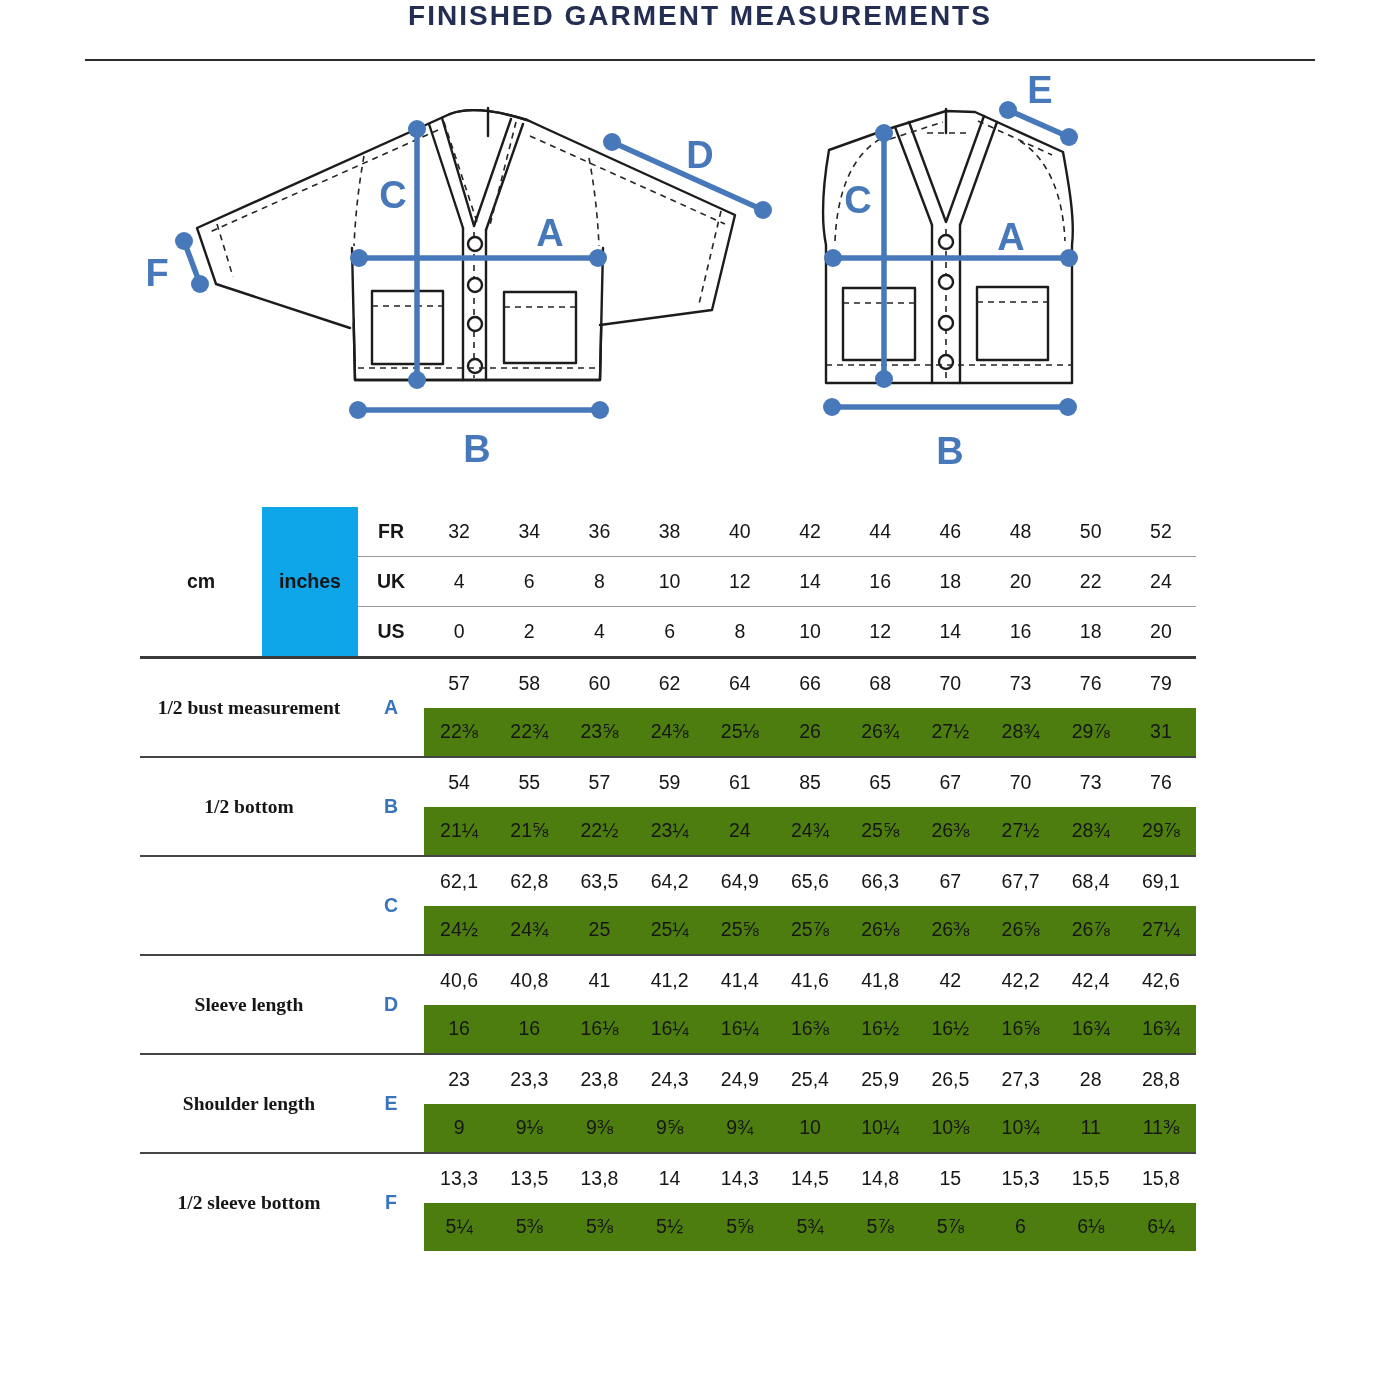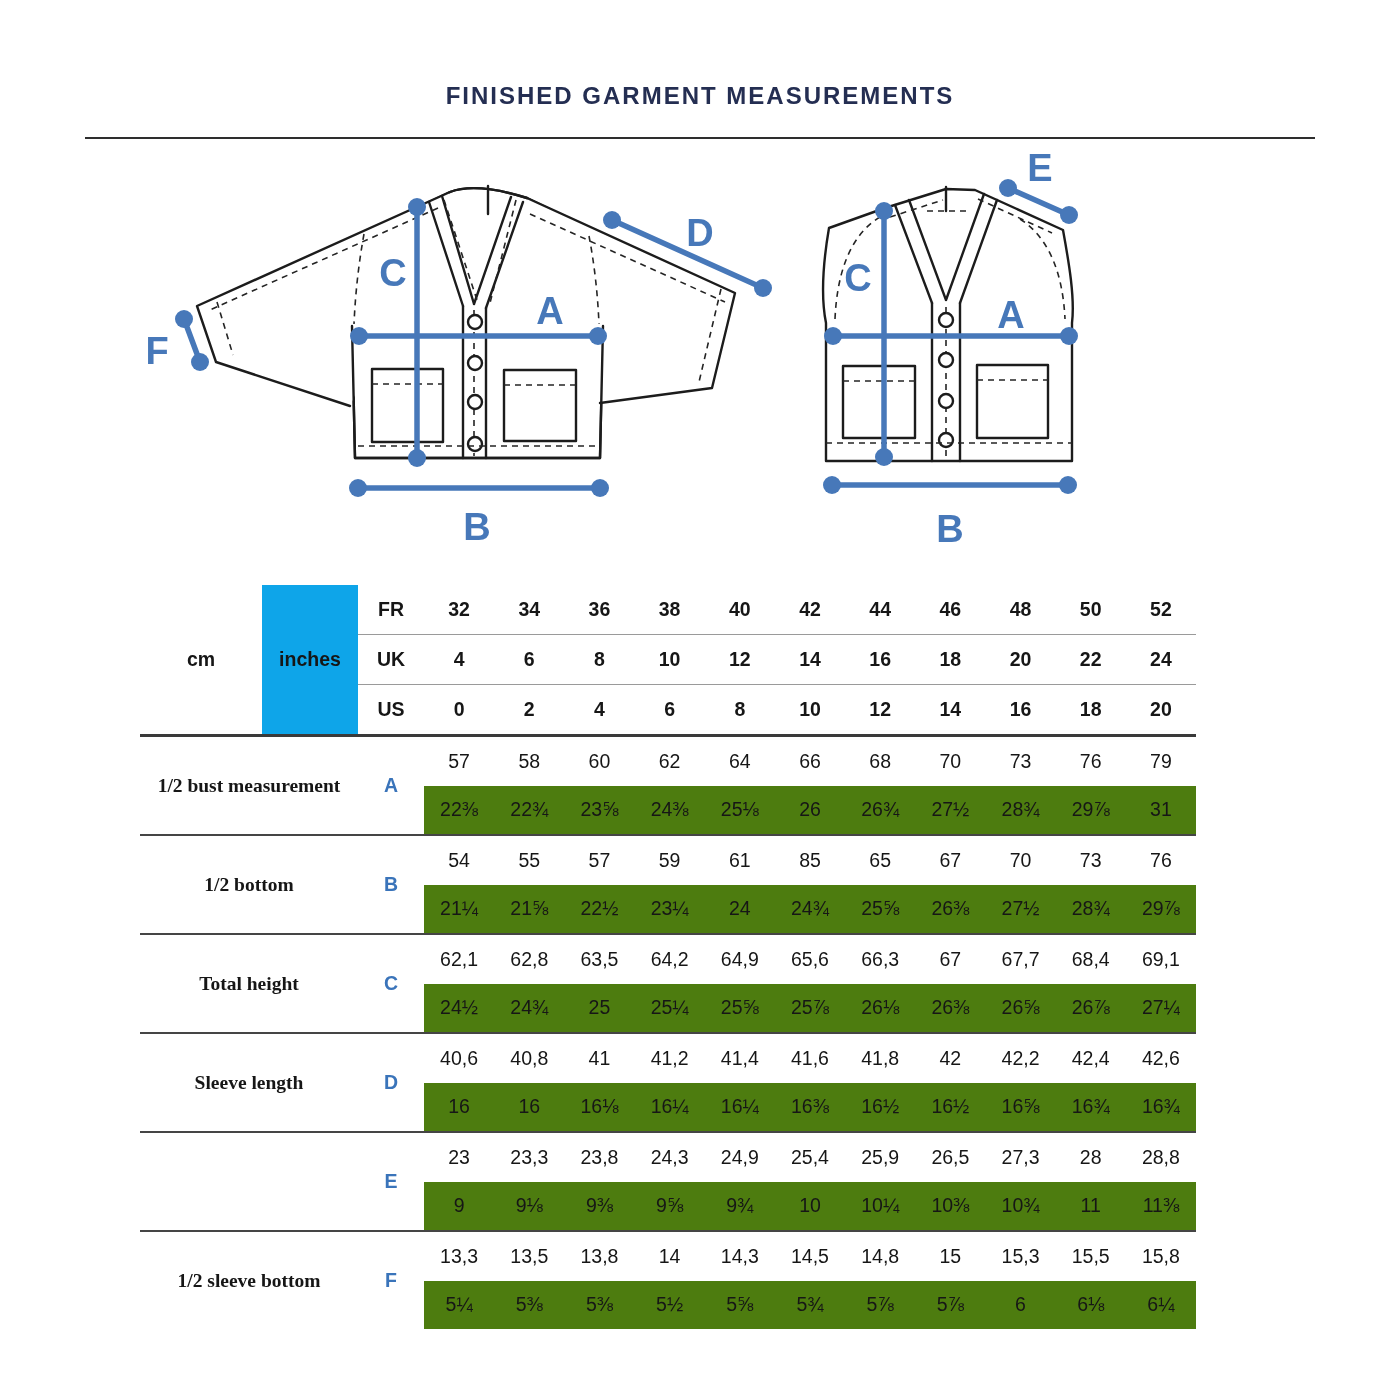--- a/index.html
+++ b/index.html
@@ -3,22 +3,22 @@
 <meta charset="utf-8">
 <style>
   html,body { margin:0; padding:0; background:#ffffff; }
   .page {
     position:relative; width:1400px; height:1400px; margin:0 auto;
     font-family:"Liberation Sans","DejaVu Sans",sans-serif; color:#161616;
     overflow:hidden; background:#ffffff;
   }
   
   .page-title {
-    margin:0; padding-top:82px; text-align:center;
-    font-size:24px; font-weight:bold; letter-spacing:2px; color:#242e52;
+    margin:0; text-align:center;
+    font-size:28px; font-weight:bold; letter-spacing:2px; color:#242e52;
   }
   .title-rule { margin:27px 85px 0 85px; border-top:2px solid #2e2e2e; height:0; }
 
   
   .diagrams { position:relative; height:442px; }
   .diagrams svg { position:absolute; }
   .svg-cardigan { left:100px; top:19px; }
   .svg-vest    { left:780px; top:14px; }
   .garment { stroke:#1c1c1c; stroke-width:2.4; fill:none; stroke-linejoin:round; stroke-linecap:round; }
   .garment-fill { stroke:#1c1c1c; stroke-width:2.4; fill:#ffffff; stroke-linejoin:round; stroke-linecap:round; }
@@ -34,21 +34,21 @@
     display:grid; grid-template-columns:122px 96px 1fr;
     border-bottom:3px solid #3a3a3a;
   }
   .hdr .unit-cm   { grid-column:1; grid-row:1/4; display:flex; align-items:center; justify-content:center; font-weight:bold; }
   .hdr .unit-inch { grid-column:2; grid-row:1/4; display:flex; align-items:center; justify-content:center; font-weight:bold; background:#0ea5e9; }
   .srow { grid-column:3; display:grid; grid-template-columns:66px 1fr; height:49px; align-items:center; }
   .srow.mid { border-bottom:1.5px solid #9a9a9a; }
   .srow .sys { text-align:center; font-weight:bold; }
   .vals { display:grid; grid-template-columns:repeat(11,1fr); align-items:center; height:100%; }
   .vals span { text-align:center; }
-  .srow .vals span { font-weight:bold; }
+  .srow .vals span { font-weight:normal; }
 
   .mrow {
     display:grid; grid-template-columns:218px 66px 1fr; grid-template-rows:48.5px 48.5px;
   }
   .mrow + .mrow { border-top:2px solid #454545; }
   .mrow .lbl { grid-column:1; grid-row:1/3; display:flex; align-items:center; justify-content:center;
                text-align:center; font-weight:bold; line-height:1.2; padding:0 14px;font-family:Liberation Serif, serif; }
   .mrow .ltr { grid-column:2; grid-row:1/3; display:flex; align-items:center; justify-content:center;
                font-weight:bold; color:#3a74ba; }
   .mrow .vals.cm   { grid-column:3; grid-row:1; }
@@ -280,21 +280,20 @@
           <span>24¾</span>
           <span>25⅝</span>
           <span>26⅜</span>
           <span>27½</span>
           <span>28¾</span>
           <span>29⅞</span>
         </div>
     </div>
 
     <div class="mrow">
-      <div class="lbl">Total height</div>
       <div class="ltr">C</div>
       <div class="vals cm">
           <span>62,1</span>
           <span>62,8</span>
           <span>63,5</span>
           <span>64,2</span>
           <span>64,9</span>
           <span>65,6</span>
           <span>66,3</span>
           <span>67</span>
@@ -342,20 +341,21 @@
           <span>16⅜</span>
           <span>16½</span>
           <span>16½</span>
           <span>16⅝</span>
           <span>16¾</span>
           <span>16¾</span>
         </div>
     </div>
 
     <div class="mrow">
+      <div class="lbl">Shoulder length</div>
       <div class="ltr">E</div>
       <div class="vals cm">
           <span>23</span>
           <span>23,3</span>
           <span>23,8</span>
           <span>24,3</span>
           <span>24,9</span>
           <span>25,4</span>
           <span>25,9</span>
           <span>26,5</span>

